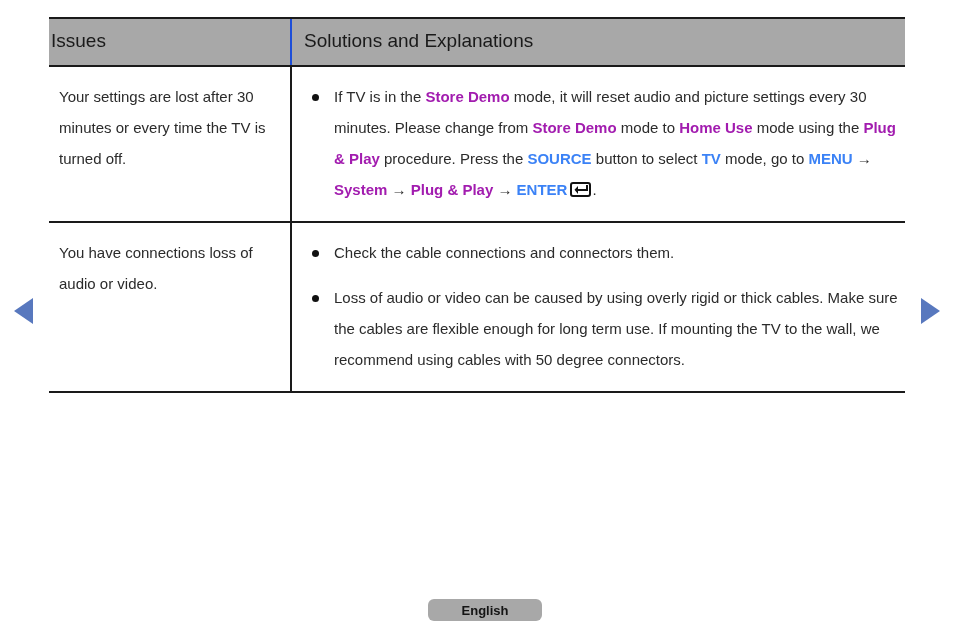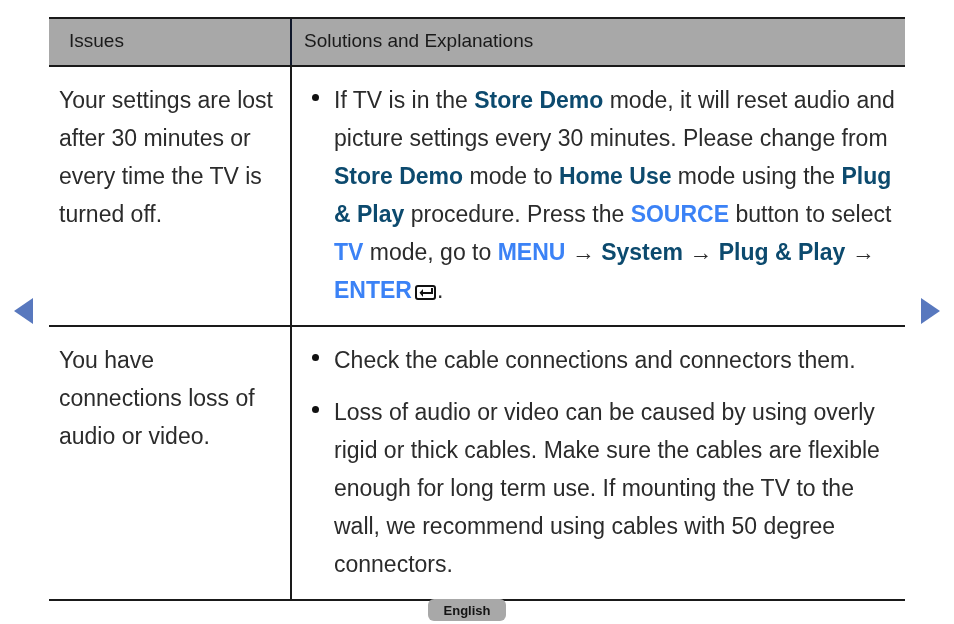--- a/index.html
+++ b/index.html
@@ -54,36 +54,36 @@
     padding: 0;
   }
 
   
   .troubleshoot-table thead th {
     background: #a8a8a8;
     color: #1a1a1a;
     font-size: 19px;
     font-weight: normal;
     line-height: 1.2;
-    padding: 11px 0 12px 20px;
+    padding: 11px 0 12px 2px;
     border-top: 2px solid #1a1a1a;
     border-bottom: 2px solid #1a1a1a;
   }
   .col-issues   { width: 242px; }
   .col-solutions{ width: 614px; }
 
   .troubleshoot-table thead th.col-solutions {
-    border-left: 2px solid #0f172a;
+    border-left: 2px solid #1d4ed8;
     padding-left: 12px;
   }
 
   
   .troubleshoot-table tbody td {
-    font-size: 23px;
-    line-height: 38px;
+    font-size: 15px;
+    line-height: 31px;
     padding-top: 14px;
     padding-bottom: 16px;
     border-bottom: 2px solid #1a1a1a;
   }
   .troubleshoot-table tbody td.issue-cell {
     padding-left: 10px;
     padding-right: 14px;
     color: #2b2b2b;
   }
   .troubleshoot-table tbody td.solution-cell {
@@ -111,21 +111,21 @@
     left: 8px;
     top: 13px;
     width: 7px;
     height: 7px;
     background: #111111;
     border-radius: 50%;
   }
 
   
   .blue {
-    color: #0c4a6e;
+    color: #a21caf;
     font-weight: bold;
   }
   .bold {
     color: #3b82f6;
     font-weight: bold;
   }
   .arrow { color: #2b2b2b; }
 
   
   .enter-key {
@@ -142,21 +142,21 @@
     position: absolute;
     left: 2px;
     top: 1px;
   }
 
   
   .lang-badge {
     position: absolute;
     left: 428px;
     top: 599px;
-    width: 78px;
+    width: 114px;
     height: 22px;
     background: #a8a8a8;
     border-radius: 6px;
     display: flex;
     align-items: center;
     justify-content: center;
     font-size: 13px;
     font-weight: bold;
     color: #141414;
   }

